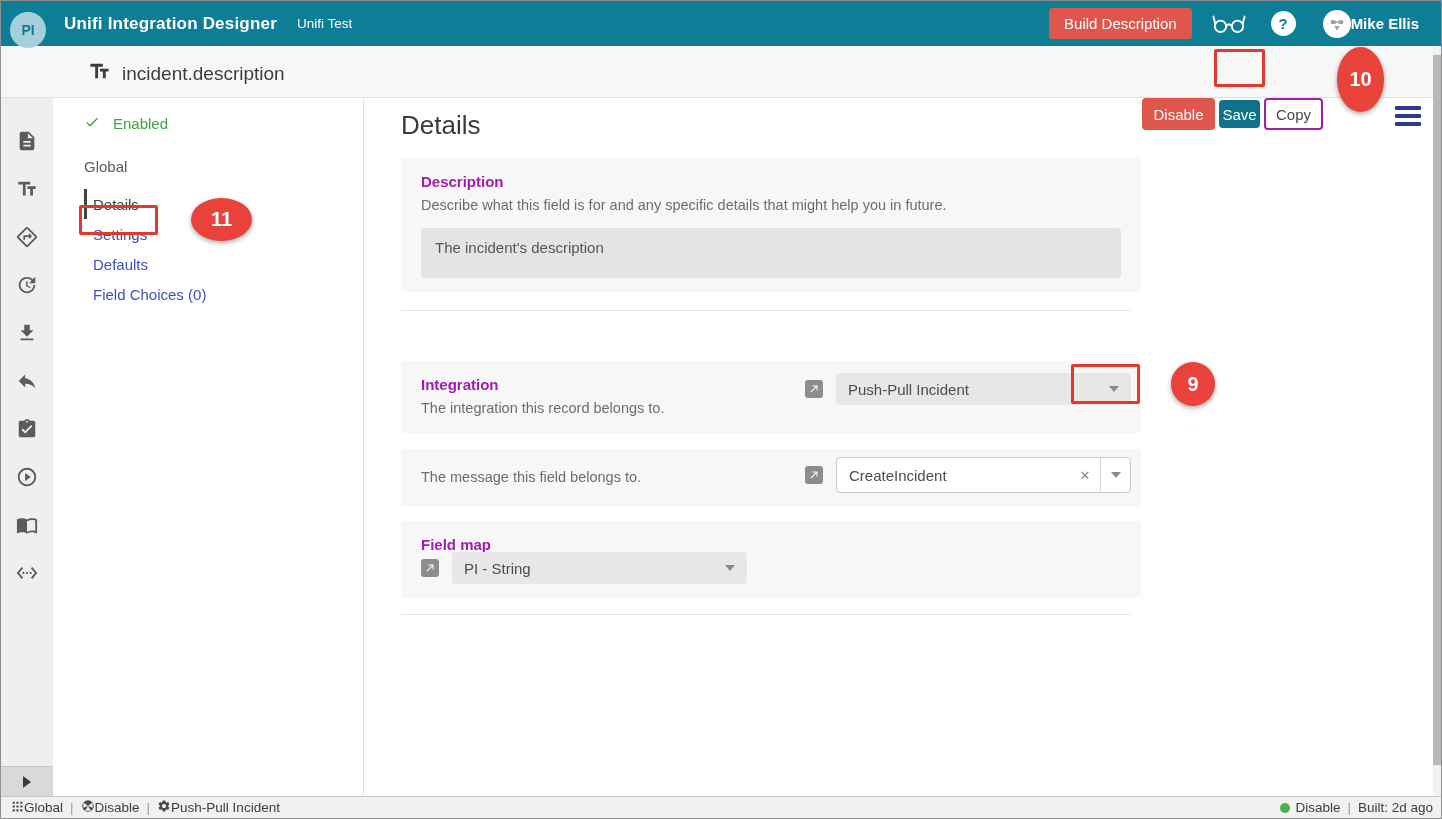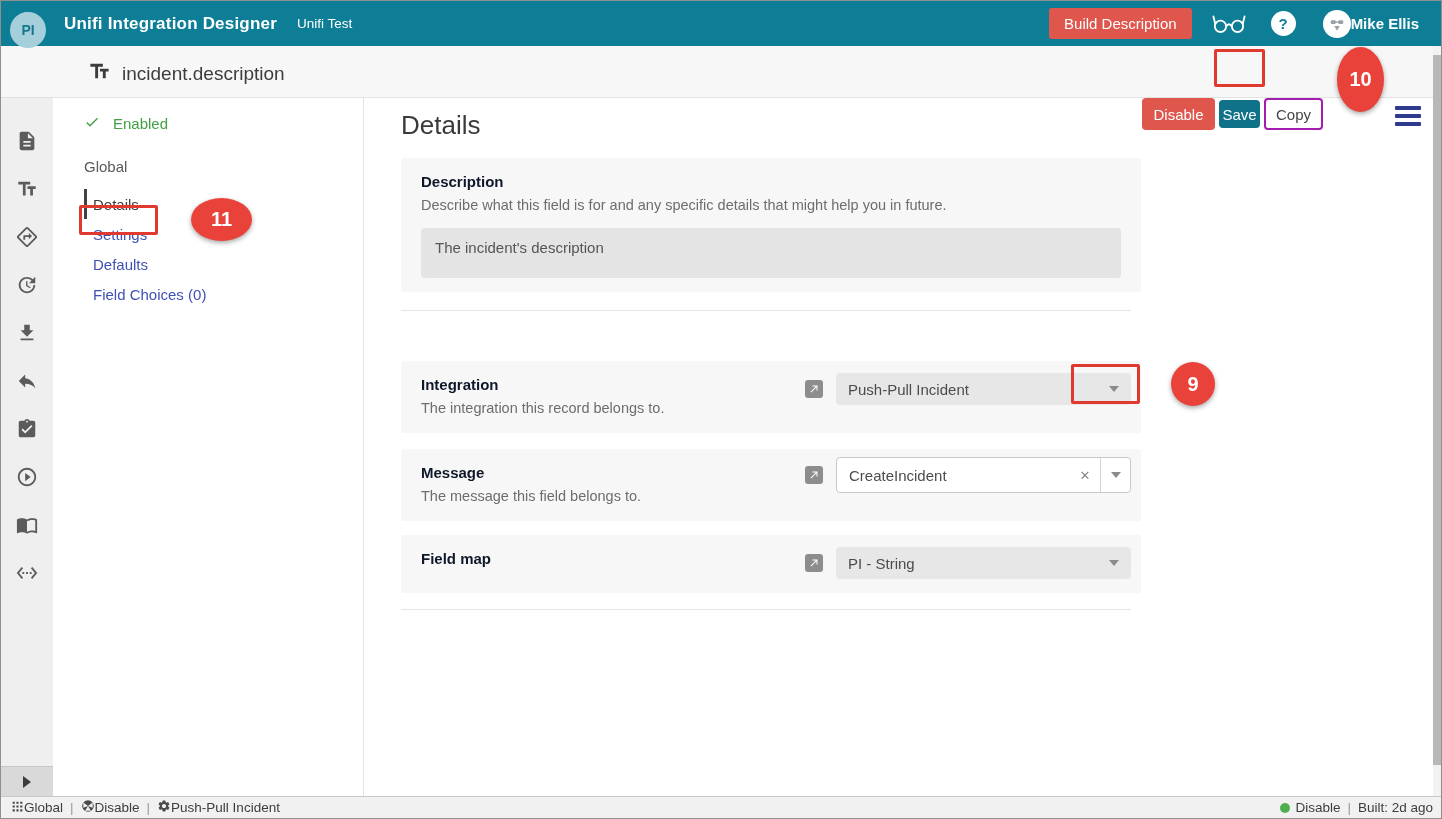--- a/index.html
+++ b/index.html
@@ -57,21 +57,21 @@
   .nav-list li .lbl { padding-left:9px; color:#3f51b5; }
   .nav-list li.active { border-left:3px solid #424242; }
   .nav-list li.active .lbl { color:#3c3c3c; padding-left:6px; }
   
   .content { position:absolute; left:364px; top:97px; right:8px; bottom:22px;
     background:#fff; overflow:hidden; padding:12px 0 0 36px; z-index:3; }
   .content h1 { font-size:26px; font-weight:400; color:#3a3a3a; line-height:30px; margin-bottom:18px; }
   .card { width:740px; background:#f7f7f7; border-radius:3px; padding:14px 10px 14px 20px;
     display:flex; justify-content:space-between; }
   .card + .card { margin-top:16px; }
-  .f-label { font-size:15px; font-weight:bold; color:#0f172a; line-height:19px; }
+  .f-label { font-size:15px; font-weight:bold; color:#a21caf; line-height:19px; }
   .f-help  { font-size:14.5px; color:#6d6d6d; line-height:21px; margin-top:4px; }
   .left-col { flex:1; }
   .right-col { display:flex; align-items:flex-start; gap:13px; margin-top:-2px; }
   .textarea { margin-top:12px; margin-right:10px; background:#e4e4e4; border-radius:4px;
     height:50px; padding:11px 14px; font-size:15px; color:#555; cursor:text; }
   .hr { border:0; border-top:1px solid #e5e5e5; width:730px; }
   .hr1 { margin-top:18px; }
   .hr1-gap { height:50px; }
   .hr2 { margin-top:16px; }
   .hr2-gap { height:28px; }
@@ -280,41 +280,40 @@
       </span>
       <div class="select">
         <span class="val">Push-Pull Incident</span>
         <span class="caret"></span>
       </div>
     </div>
   </section>
 
   <section class="card">
     <div class="left-col">
-      <div class="f-label">Message</div>
       <div class="f-help">The message this field belongs to.</div>
     </div>
     <div class="right-col" style="margin-top:-6px;">
       <span class="launch" style="margin-top:9px;">
         <svg width="12" height="12" viewBox="0 0 24 24" fill="#ffffff">
             <path d="M9 5v2h6.59L5 17.59 6.41 19 17 8.41V15h2V5z"></path>
           </svg>
       </span>
       <div class="combo">
         <span class="val">CreateIncident</span>
         <span class="clear">✕</span>
         <span class="divider"></span>
         <span class="dd">
             <span class="caret"></span>
           </span>
       </div>
     </div>
   </section>
 
-  <section class="card" style="margin-top:14px;">
+  <section class="card" style="margin-top:14px;flex-direction:column;">
     <div class="left-col">
       <div class="f-label">Field map</div>
     </div>
     <div class="right-col">
       <span class="launch">
         <svg width="12" height="12" viewBox="0 0 24 24" fill="#ffffff">
             <path d="M9 5v2h6.59L5 17.59 6.41 19 17 8.41V15h2V5z"></path>
           </svg>
       </span>
       <div class="select">

